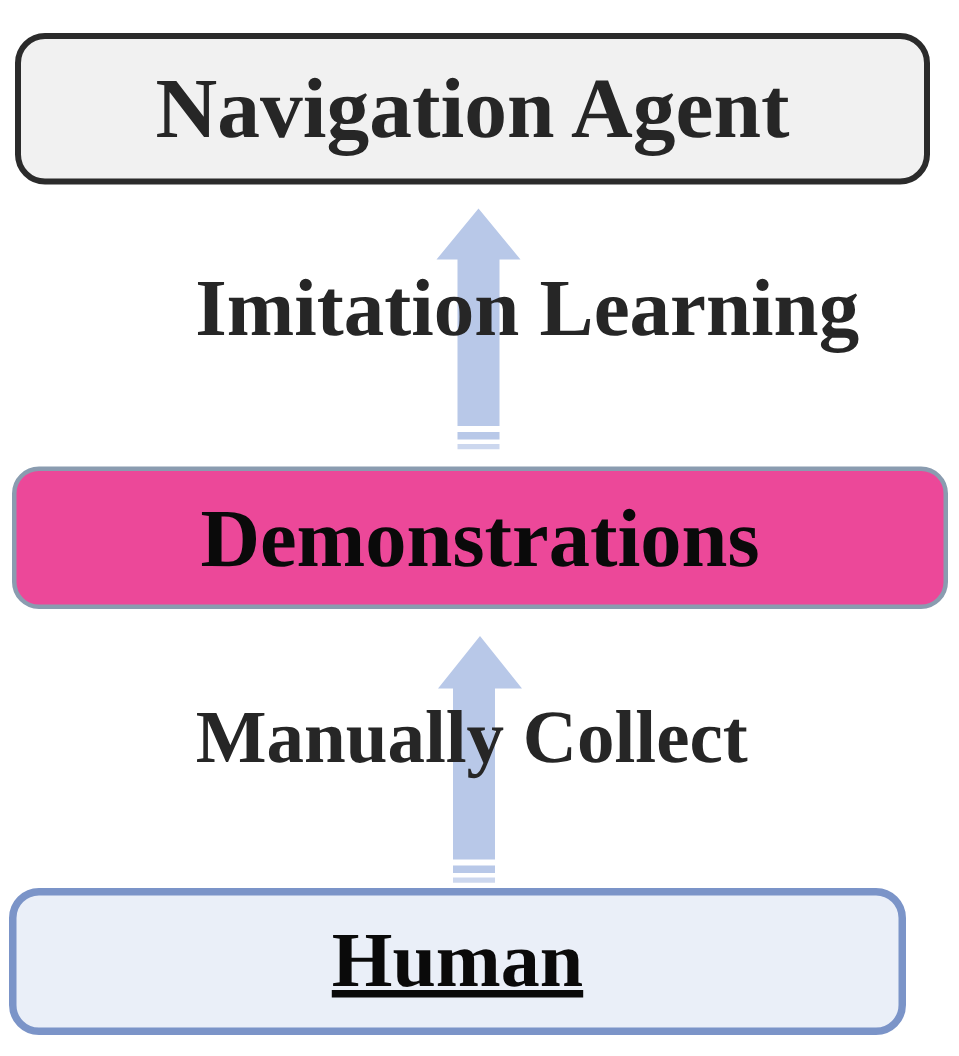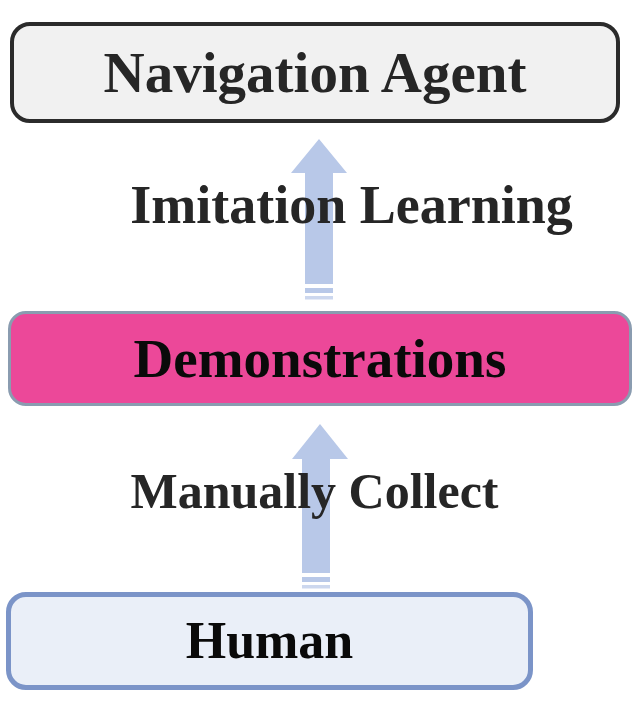--- a/index.html
+++ b/index.html
@@ -55,28 +55,29 @@
     border-radius: 18px;
     background: #dfe3ec;
     color: #0a0a0a;
     font-size: 55px;
     line-height: 1;
   }
 
   #box-human {
     left: 6px;
     top: 592px;
-    width: 527px;
+    width: 598px;
     height: 98px;
     border: 5px solid #7b94c8;
     border-radius: 20px;
     background: #eaeff8;
     color: #0a0a0a;
     font-size: 52px;
     line-height: 1;
+    text-decoration: underline;
   }
 
   
   #arrow-layer {
     position: absolute;
     left: 0;
     top: 0;
     width: 639px;
     height: 704px;
     z-index: 1;

